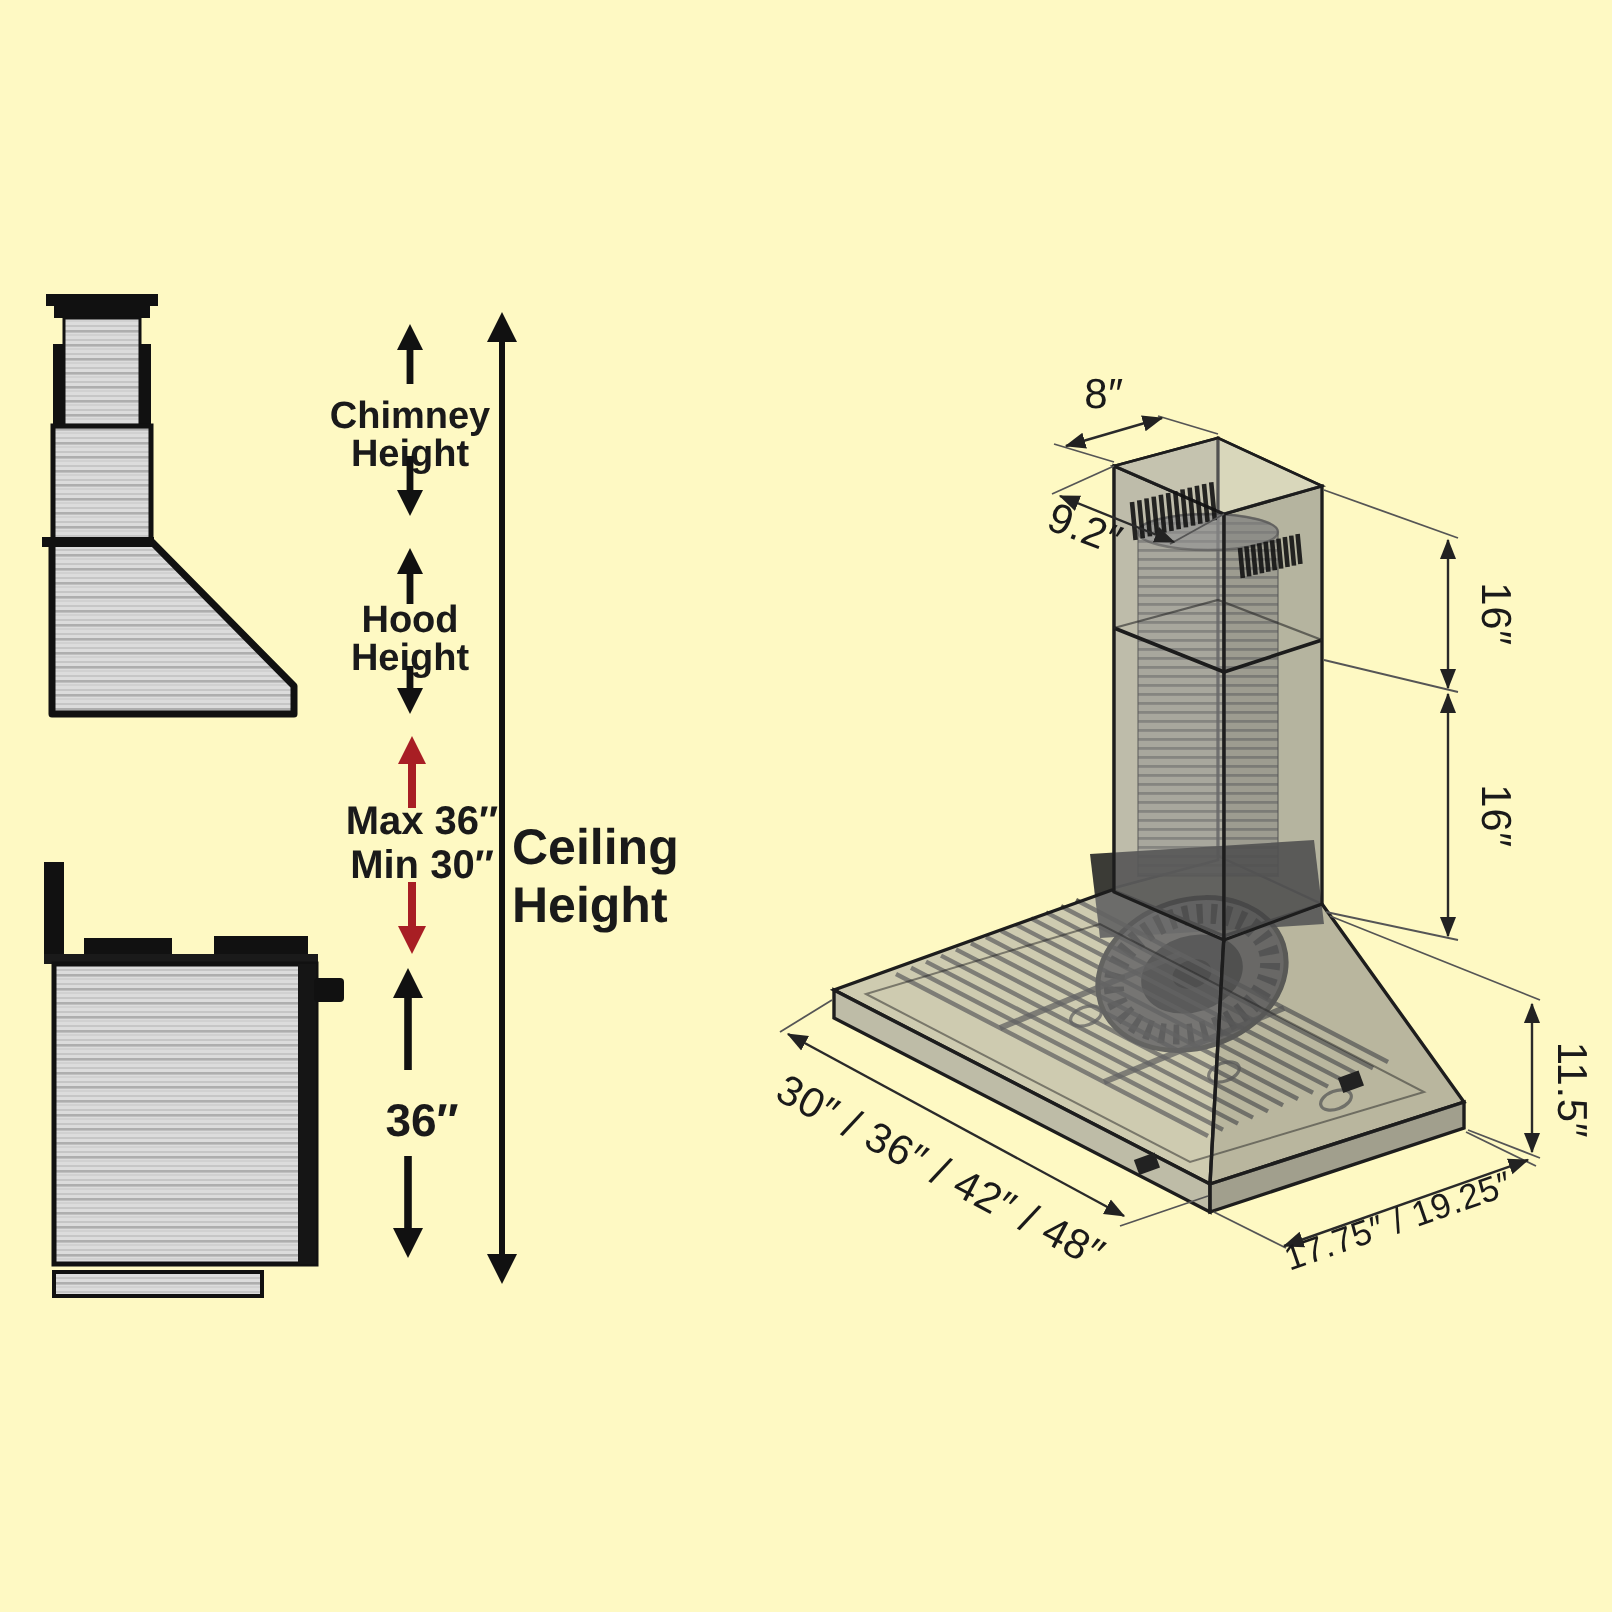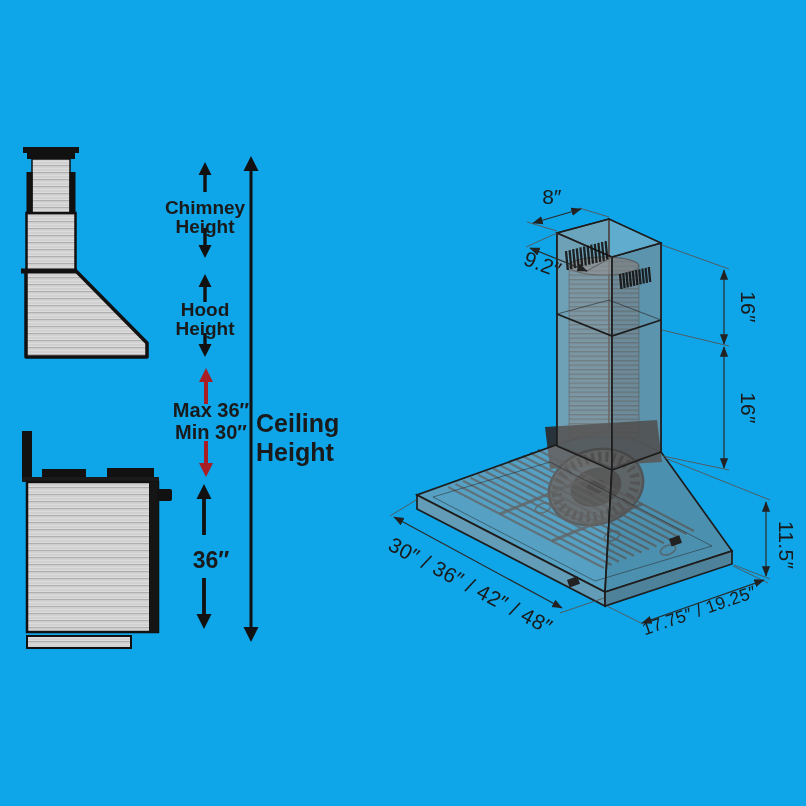--- a/index.html
+++ b/index.html
@@ -1,16 +1,16 @@
 <!DOCTYPE html>
 <html><head>
 <meta charset="utf-8">
 <style>
   html,body{margin:0;padding:0;background:#ffffff;}
-  .canvas{position:relative;width:806px;height:806px;background:#0ea5e9;overflow:hidden;
+  .canvas{position:relative;width:806px;height:806px;background:#fef9c3;overflow:hidden;
           font-family:"Liberation Sans",sans-serif;text-decoration:underline;}
   svg{position:absolute;left:0;top:0;}
   text{font-family:"Liberation Sans",sans-serif;fill:#1a1a1a;}
   .lbl-bold{font-weight:bold;}
   .dim-txt{font-weight:normal;letter-spacing:.3px;}
 </style>
 </head>
 <body>
 
 <div class="canvas">

